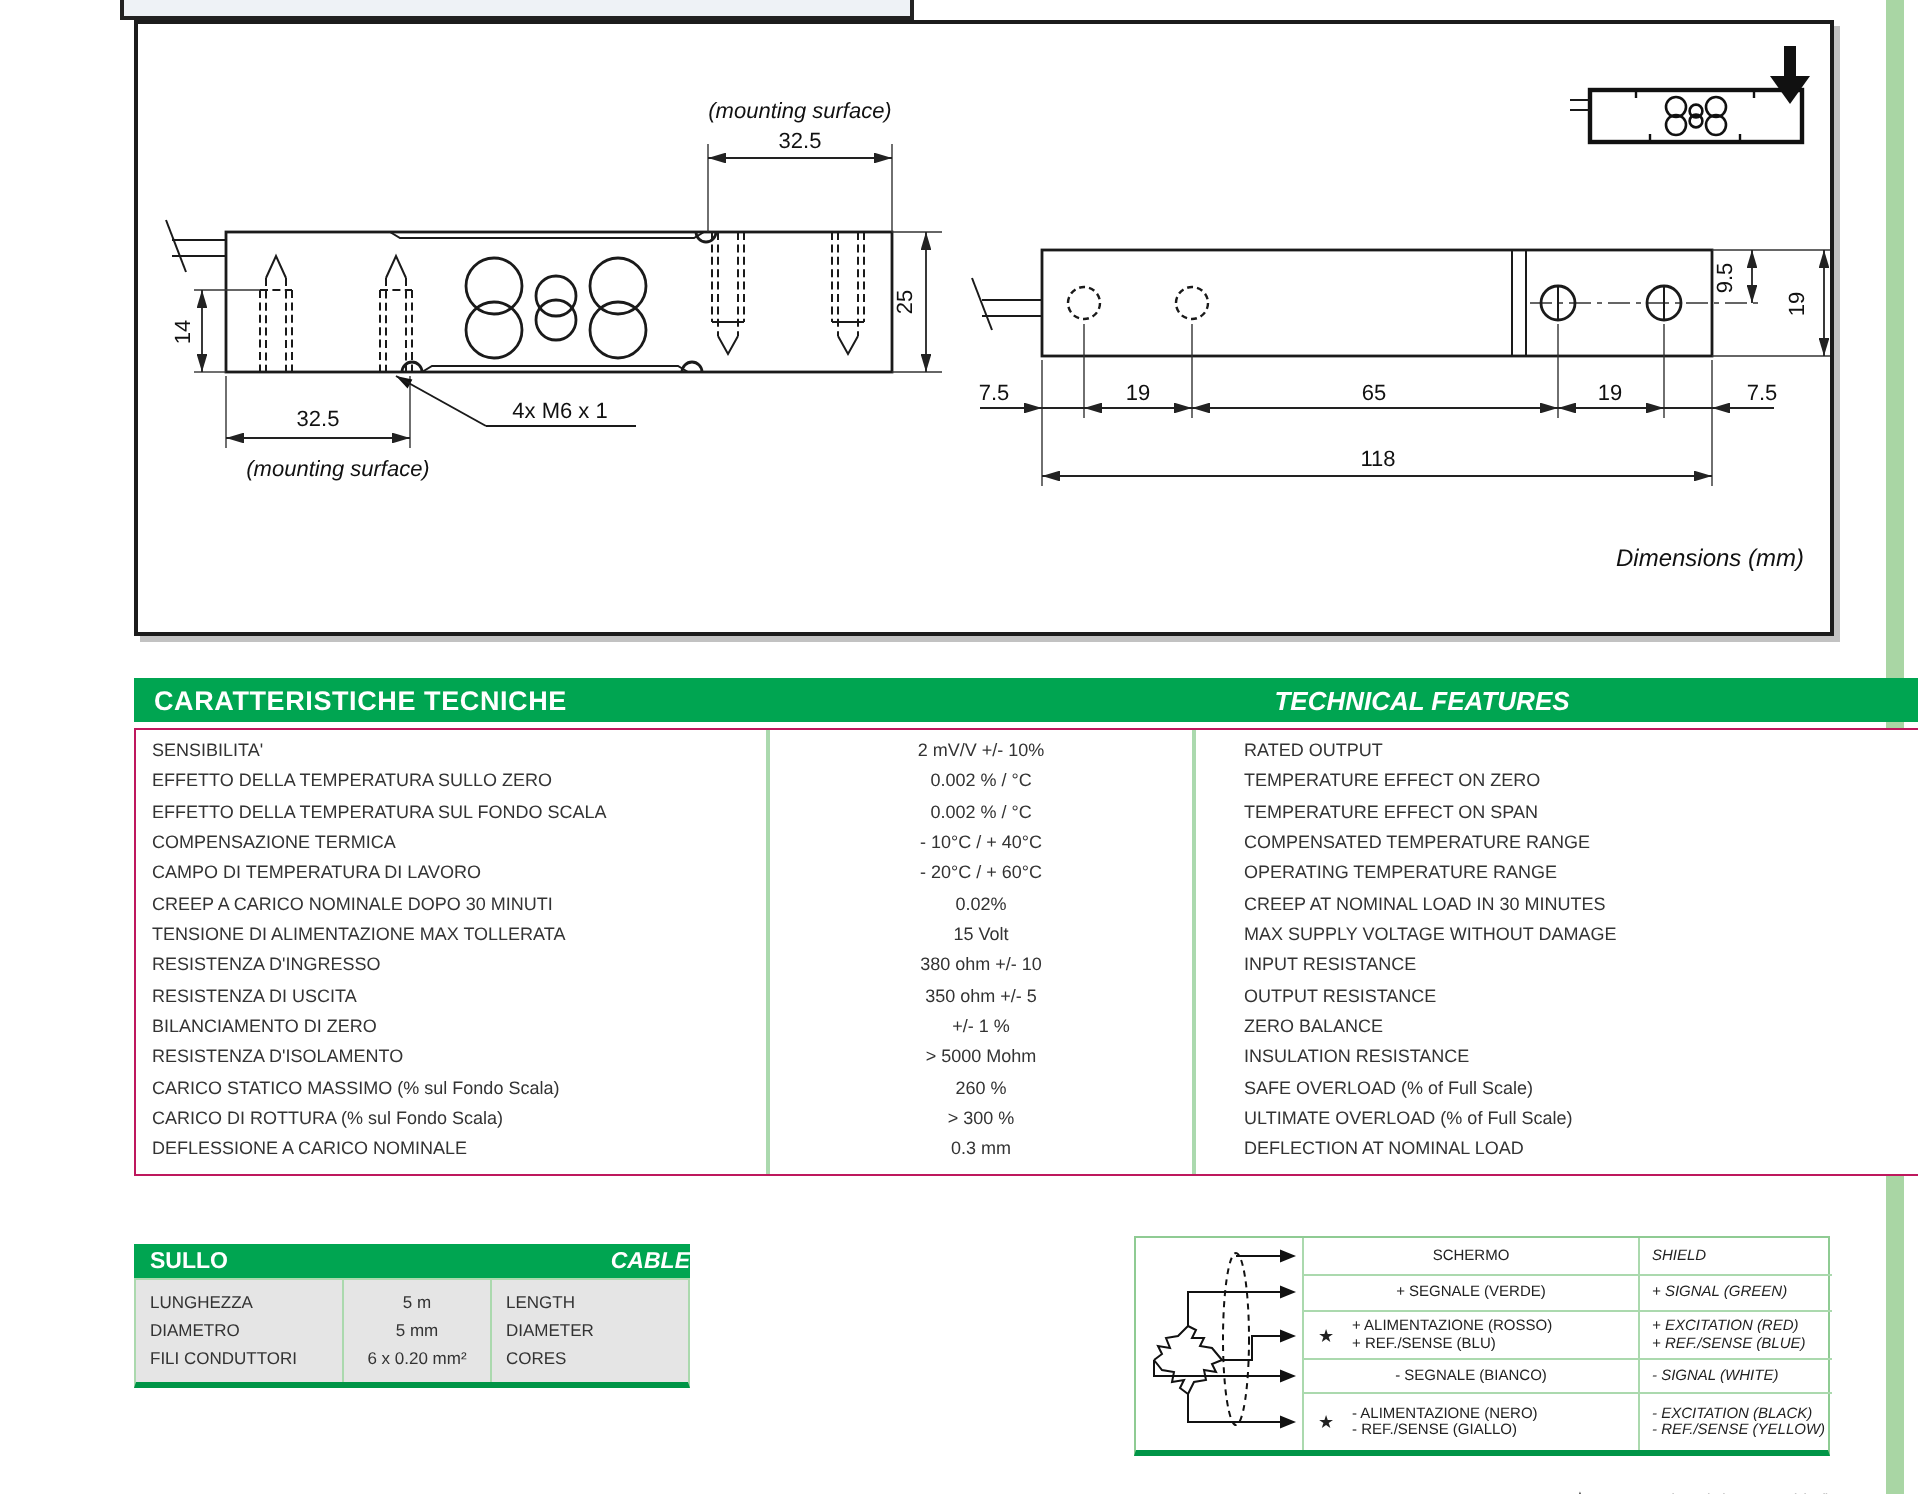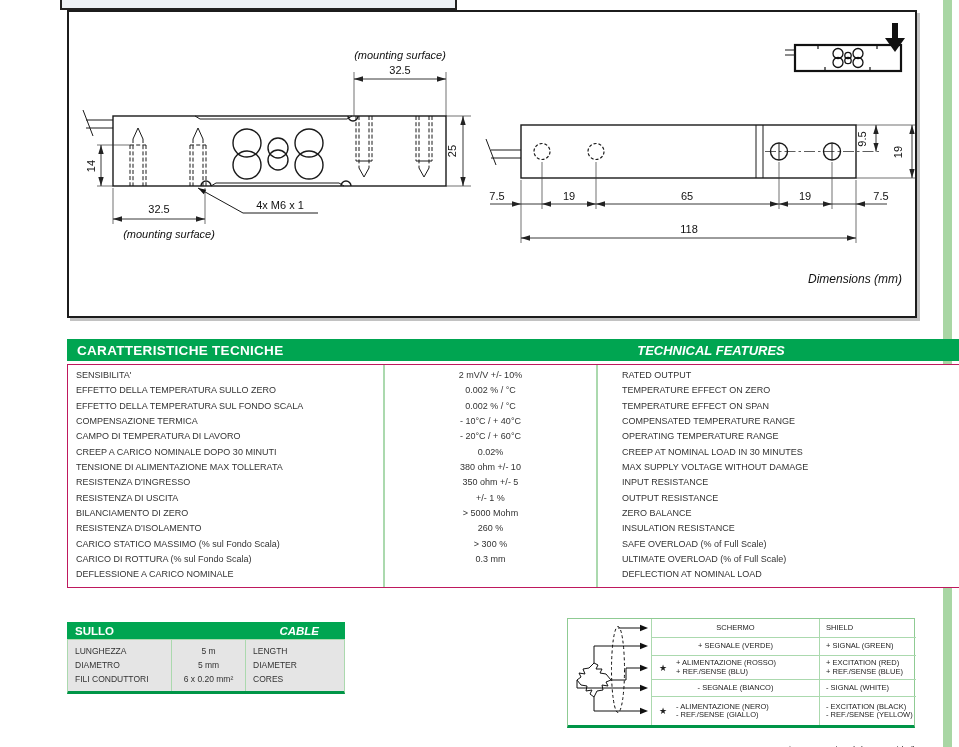--- a/index.html
+++ b/index.html
@@ -33,38 +33,38 @@
        grid-template-columns:315px 215px 1fr;box-sizing:border-box;background:#fff}
   .tcol{padding:3px 0 4px;line-height:15.35px;font-size:9px;color:#333;white-space:nowrap}
   .tcol.itc{padding-left:8px}
   .tcol.valc{text-align:center;border-left:2px solid #abd9ae;border-right:2px solid #abd9ae}
   .tcol.enc{padding-left:24px;}
   
   .cable{position:absolute;left:67px;top:622px;width:278px}
   .cable-header{height:17px;background:#00a551;color:#fff;font-size:11.5px;font-weight:bold;
        display:flex;align-items:center}
   .cable-header .c-it{padding-left:8px}
-  .cable-header .c-en{margin-left:auto;margin-right:26px;font-style:italic}
+  .cable-header .c-en{margin-left:auto;font-style:italic}
   .cable-body{border:1.5px solid #abd9ae;border-bottom:3px solid #009547;display:grid;
        grid-template-columns:103px 75px 1fr;font-size:8.5px;color:#333;background:#e5e5e5}
   .cc{padding:4px 0 5px;line-height:14px;white-space:nowrap}
   .cc.c1{padding-left:7px}
   .cc.c2{text-align:center;border-left:1.5px solid #abd9ae;border-right:1.5px solid #abd9ae}
   .cc.c3{padding-left:7px;}
   
   .wiring{position:absolute;left:567px;top:618px;width:348px}
   .wtable{display:grid;grid-template-columns:83px 168px 97px;grid-template-rows:18px 18px 24px 17px 29px;
        border:1px solid #8fcb93;border-bottom:3px solid #009547;background:#fff}
   .wdiag{grid-column:1;grid-row:1/6}
   .wit,.wen{font-size:7.5px;color:#222;display:flex;align-items:center;
        border-left:1px solid #abd9ae;position:relative;line-height:8.5px}
   .bt{border-top:1px solid #abd9ae}
   .wit{justify-content:center;text-align:center}
   .wit.starred{justify-content:flex-start;text-align:left;padding-left:24px}
-  .wen{padding-left:6px}
+  .wen{font-style:italic;padding-left:6px}
   .star{position:absolute;left:7px;top:50%;transform:translateY(-50%);font-size:9px;font-style:normal}
   .footnote{position:absolute;left:567px;top:744px;width:348px;text-align:right;
        font-size:8.5px;color:#222}
   .footnote .fi{font-style:italic}
   .footnote .fs{font-size:10px}
 </style>
 </head>
 <body>
 
 <div class="green-sidebar"></div>
@@ -264,20 +264,21 @@
       <div>CARICO DI ROTTURA (% sul Fondo Scala)</div>
       <div>DEFLESSIONE A CARICO NOMINALE</div>
     </div>
     <div class="tcol valc">
       <div>2 mV/V +/- 10%</div>
       <div>0.002 % / °C</div>
       <div>0.002 % / °C</div>
       <div>- 10°C / + 40°C</div>
       <div>- 20°C / + 60°C</div>
       <div>0.02%</div>
+      <div>15 Volt</div>
       <div>380 ohm +/- 10</div>
       <div>350 ohm +/- 5</div>
       <div>+/- 1 %</div>
       <div>&gt; 5000 Mohm</div>
       <div>260 %</div>
       <div>&gt; 300 %</div>
       <div>0.3 mm</div>
     </div>
     <div class="tcol enc">
       <div>RATED OUTPUT</div>

